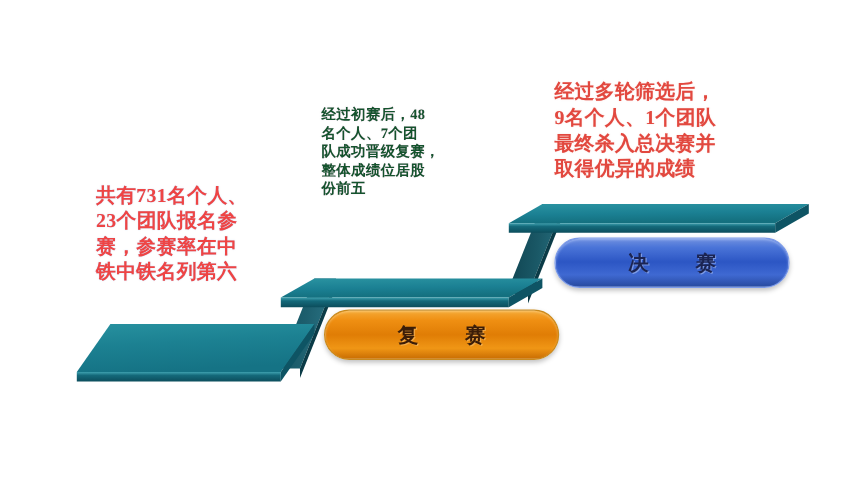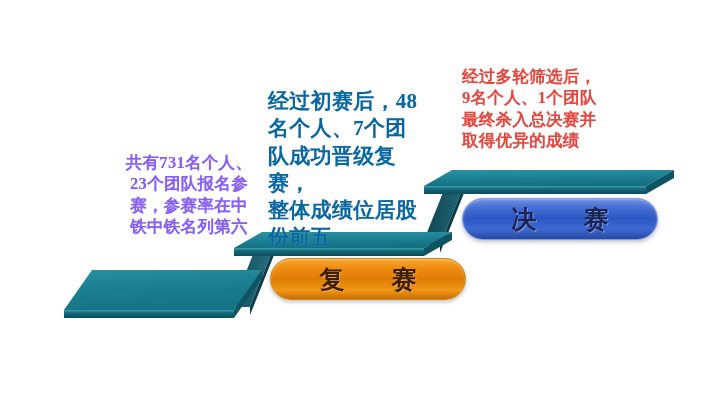--- a/index.html
+++ b/index.html
@@ -27,31 +27,30 @@
     line-height: 1.30;
     white-space: pre-line;
     letter-spacing: 0.3px;
     font-family: "Liberation Serif", "DejaVu Serif", serif;
   }
   #note-1 {
     left: 80px;
     top: 152px;
     width: 168px;
     font-size: 16.5px;
-    color: #8b5cf6;
-    text-align: center;
+    color: #ef4444;
+    text-align: left;
     text-shadow: 0 0 1px rgba(120,170,230,0.55);
-    margin-left: 25px;
   }
   #note-2 {
     left: 268px;
     top: 88px;
     width: 152px;
-    font-size: 21px;
-    color: #0369a1;
+    font-size: 12px;
+    color: #14532d;
     text-align: left;
     text-shadow: 0 0 1px rgba(230,170,215,0.55);
   }
   #note-3 {
     left: 462px;
     top: 30px;
     width: 176px;
     font-size: 16.5px;
     color: #e2483f;
     text-align: left;
@@ -75,21 +74,21 @@
     height: 42px;
     border-radius: 21px;
     display: flex;
     align-items: center;
     justify-content: center;
     box-sizing: border-box;
   }
   .pill .pill-label {
     font-family: "Liberation Serif", "DejaVu Serif", serif;
     font-weight: bold;
-    font-size: 25px;
+    font-size: 17px;
     letter-spacing: 11px;
     text-indent: 11px;
     line-height: 1;
   }
 
   #pill-1 {
     left: 66px;
     top: 320px;
     width: 196px;
     background: linear-gradient(180deg,

